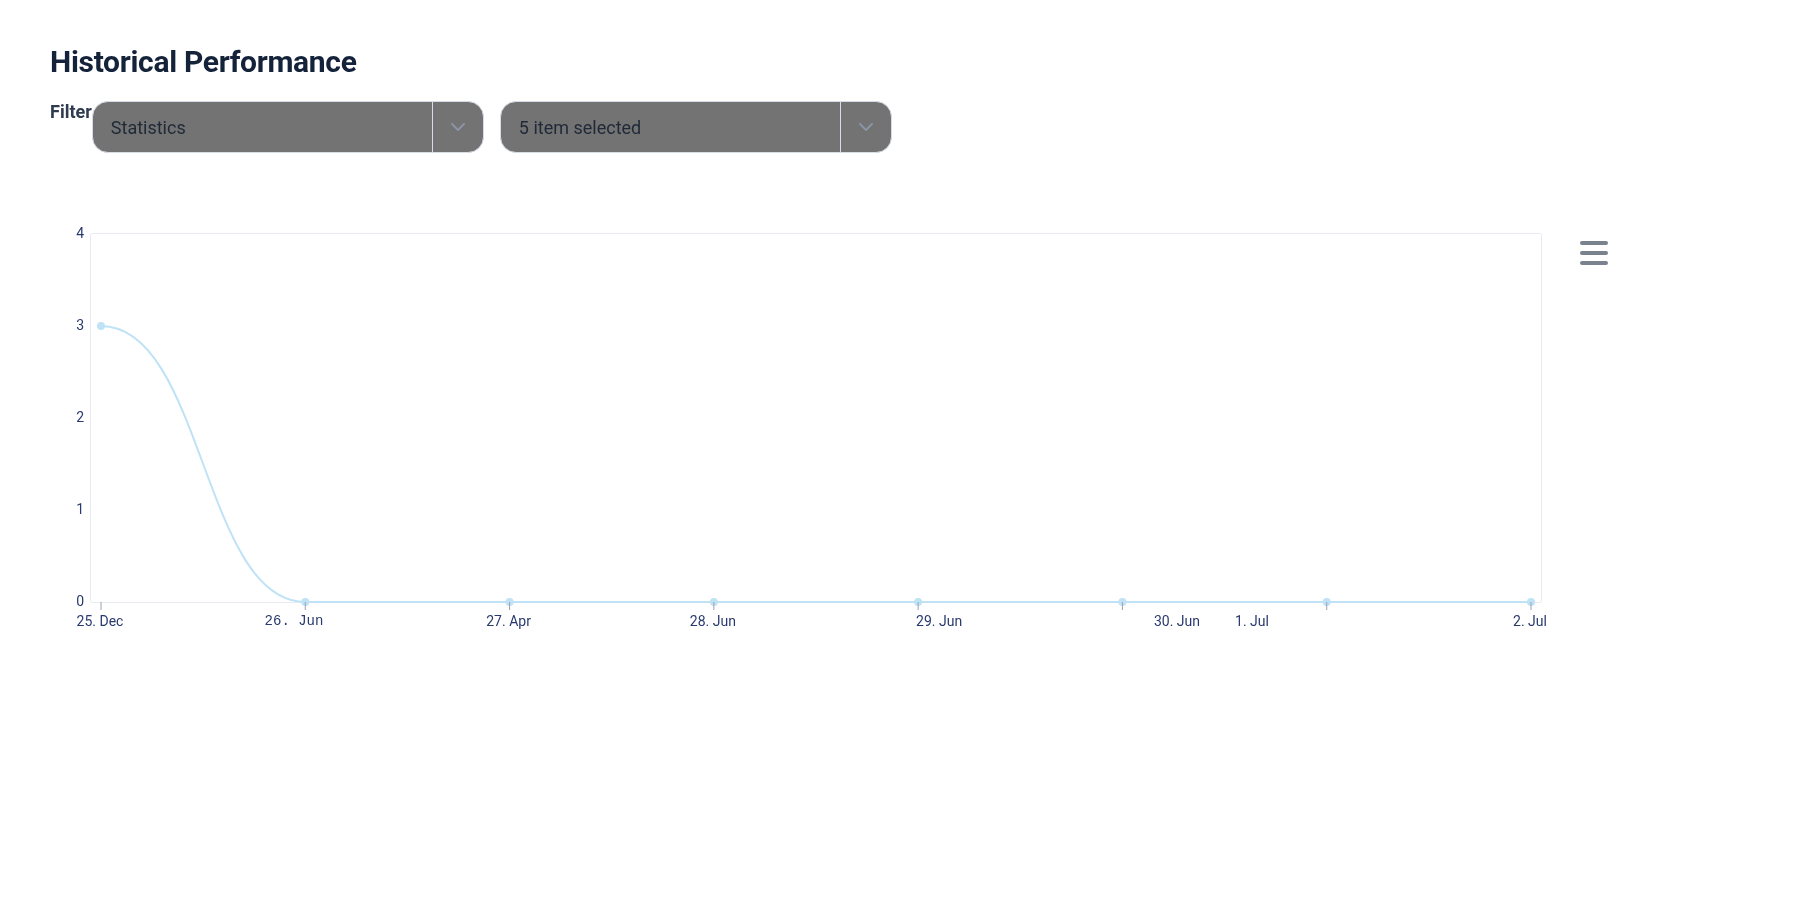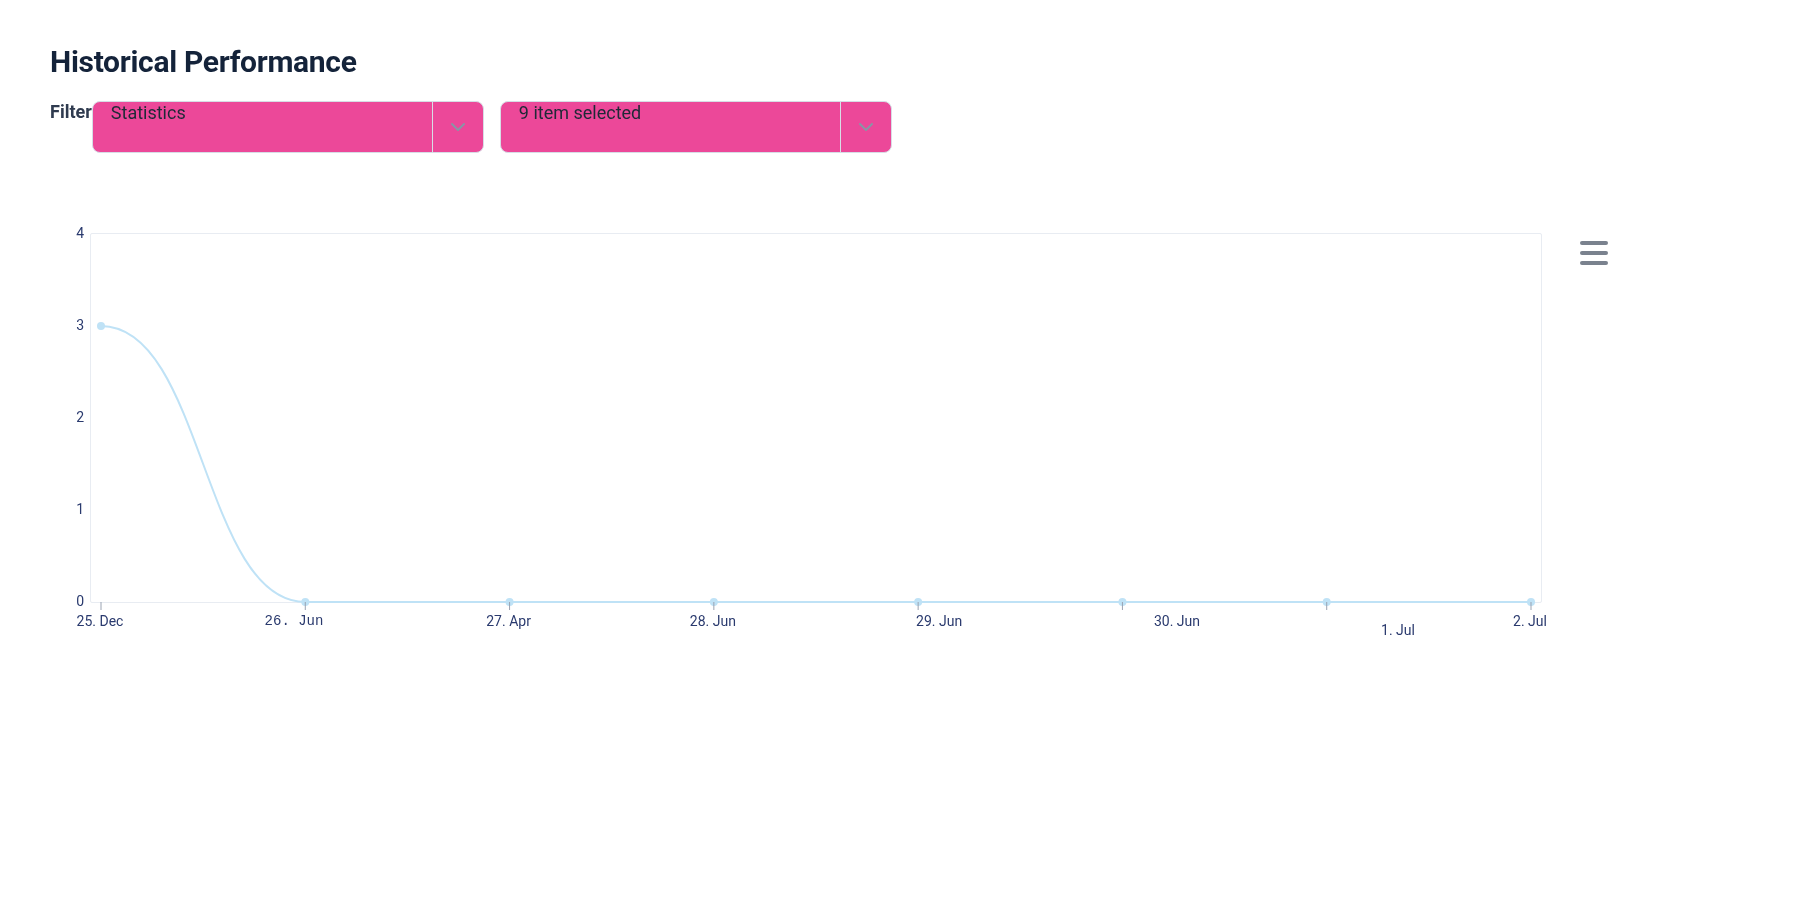--- a/index.html
+++ b/index.html
@@ -12,21 +12,21 @@
     --series:#bfe2f6;
     --grid:#e8ecf2;
     --menu:#7a828e;
   }
   html,body{margin:0;padding:0;background:#fff;color:var(--ink);font-family:-apple-system,BlinkMacSystemFont,"Segoe UI",Roboto,Helvetica,Arial,sans-serif;}
   .page{width:1658px;min-height:910px;box-sizing:border-box;padding:40px 50px 0 50px;}
   .title{font-size:30px;font-weight:700;letter-spacing:-0.3px;color:#14233a;margin:4px 0 22px 0;}
   .filters{display:flex;gap:16px;}
   .field{display:flex;flex-direction:row;}
   .field .lbl{font-size:18px;font-weight:700;color:var(--label);}
-  .dropdown{display:flex;height:50px;border:1px solid var(--border);border-radius:8px;background:#ec4899;cursor:pointer;user-select:none;}
+  .dropdown{display:flex;align-items:center;height:50px;border:1px solid var(--border);border-radius:16px;background:#737373;cursor:pointer;user-select:none;}
   .dropdown .value{flex:1;padding:0 18px;font-size:18px;color:#1f2937;}
   .dropdown .chev-wrap{width:50px;height:100%;display:flex;align-items:center;justify-content:center;border-left:1px solid var(--border);}
   .chev{width:16px;height:16px;display:inline-block;}
   .chev svg{display:block;}
   .w-390{width:390px;}
 
   
   .chart-block{position:relative;margin-top:28px;}
   .menu-btn{position:absolute;top:8px;right:0;width:28px;height:24px;display:flex;flex-direction:column;justify-content:space-between;cursor:pointer;}
   .menu-btn span{display:block;height:4px;border-radius:2px;background:var(--menu);}
@@ -63,21 +63,21 @@
                 <path d="M2 5 L8 11 L14 5" fill="none" stroke="#8a94a6" stroke-width="2" stroke-linecap="round" stroke-linejoin="round"></path>
               </svg>
           </span>
         </span>
       </div>
     </div>
 
 
     <div class="field">
       <div class="dropdown w-390">
-        <span class="value">9 item selected</span>
+        <span class="value">5 item selected</span>
         <span class="chev-wrap">
           <span class="chev">
             <svg viewBox="0 0 16 16" width="16" height="16">
                 <path d="M2 5 L8 11 L14 5" fill="none" stroke="#8a94a6" stroke-width="2" stroke-linecap="round" stroke-linejoin="round"></path>
               </svg>
           </span>
         </span>
       </div>
     </div>
   </div>
@@ -128,18 +128,18 @@
             <line x1="1440" x2="1440" y1="368" y2="376" stroke="#9aa3b2" stroke-width="1"></line>
           </svg>
       </div>
       <div class="xlabels" id="xlabels">
           <span class="xt" style="left: 10px;">25. Dec</span>
           <span class="xt" style="left: 204px; font-family: Liberation Mono, monospace;">26. Jun</span>
           <span class="xt" style="left: 418.571px;">27. Apr</span>
           <span class="xt" style="left: 622.857px;">28. Jun</span>
           <span class="xt" style="left: 827.143px; margin-left: 22px;">29. Jun</span>
           <span class="xt" style="left: 1087px;">30. Jun</span>
-          <span class="xt" style="left: 1308px; margin-top: 9px;">1. Jul</span>
+          <span class="xt" style="left: 1162px;">1. Jul</span>
           <span class="xt" style="left: 1440px;">2. Jul</span>
         </div>
     </div>
   </div>
 </div>
 
 </body></html>

